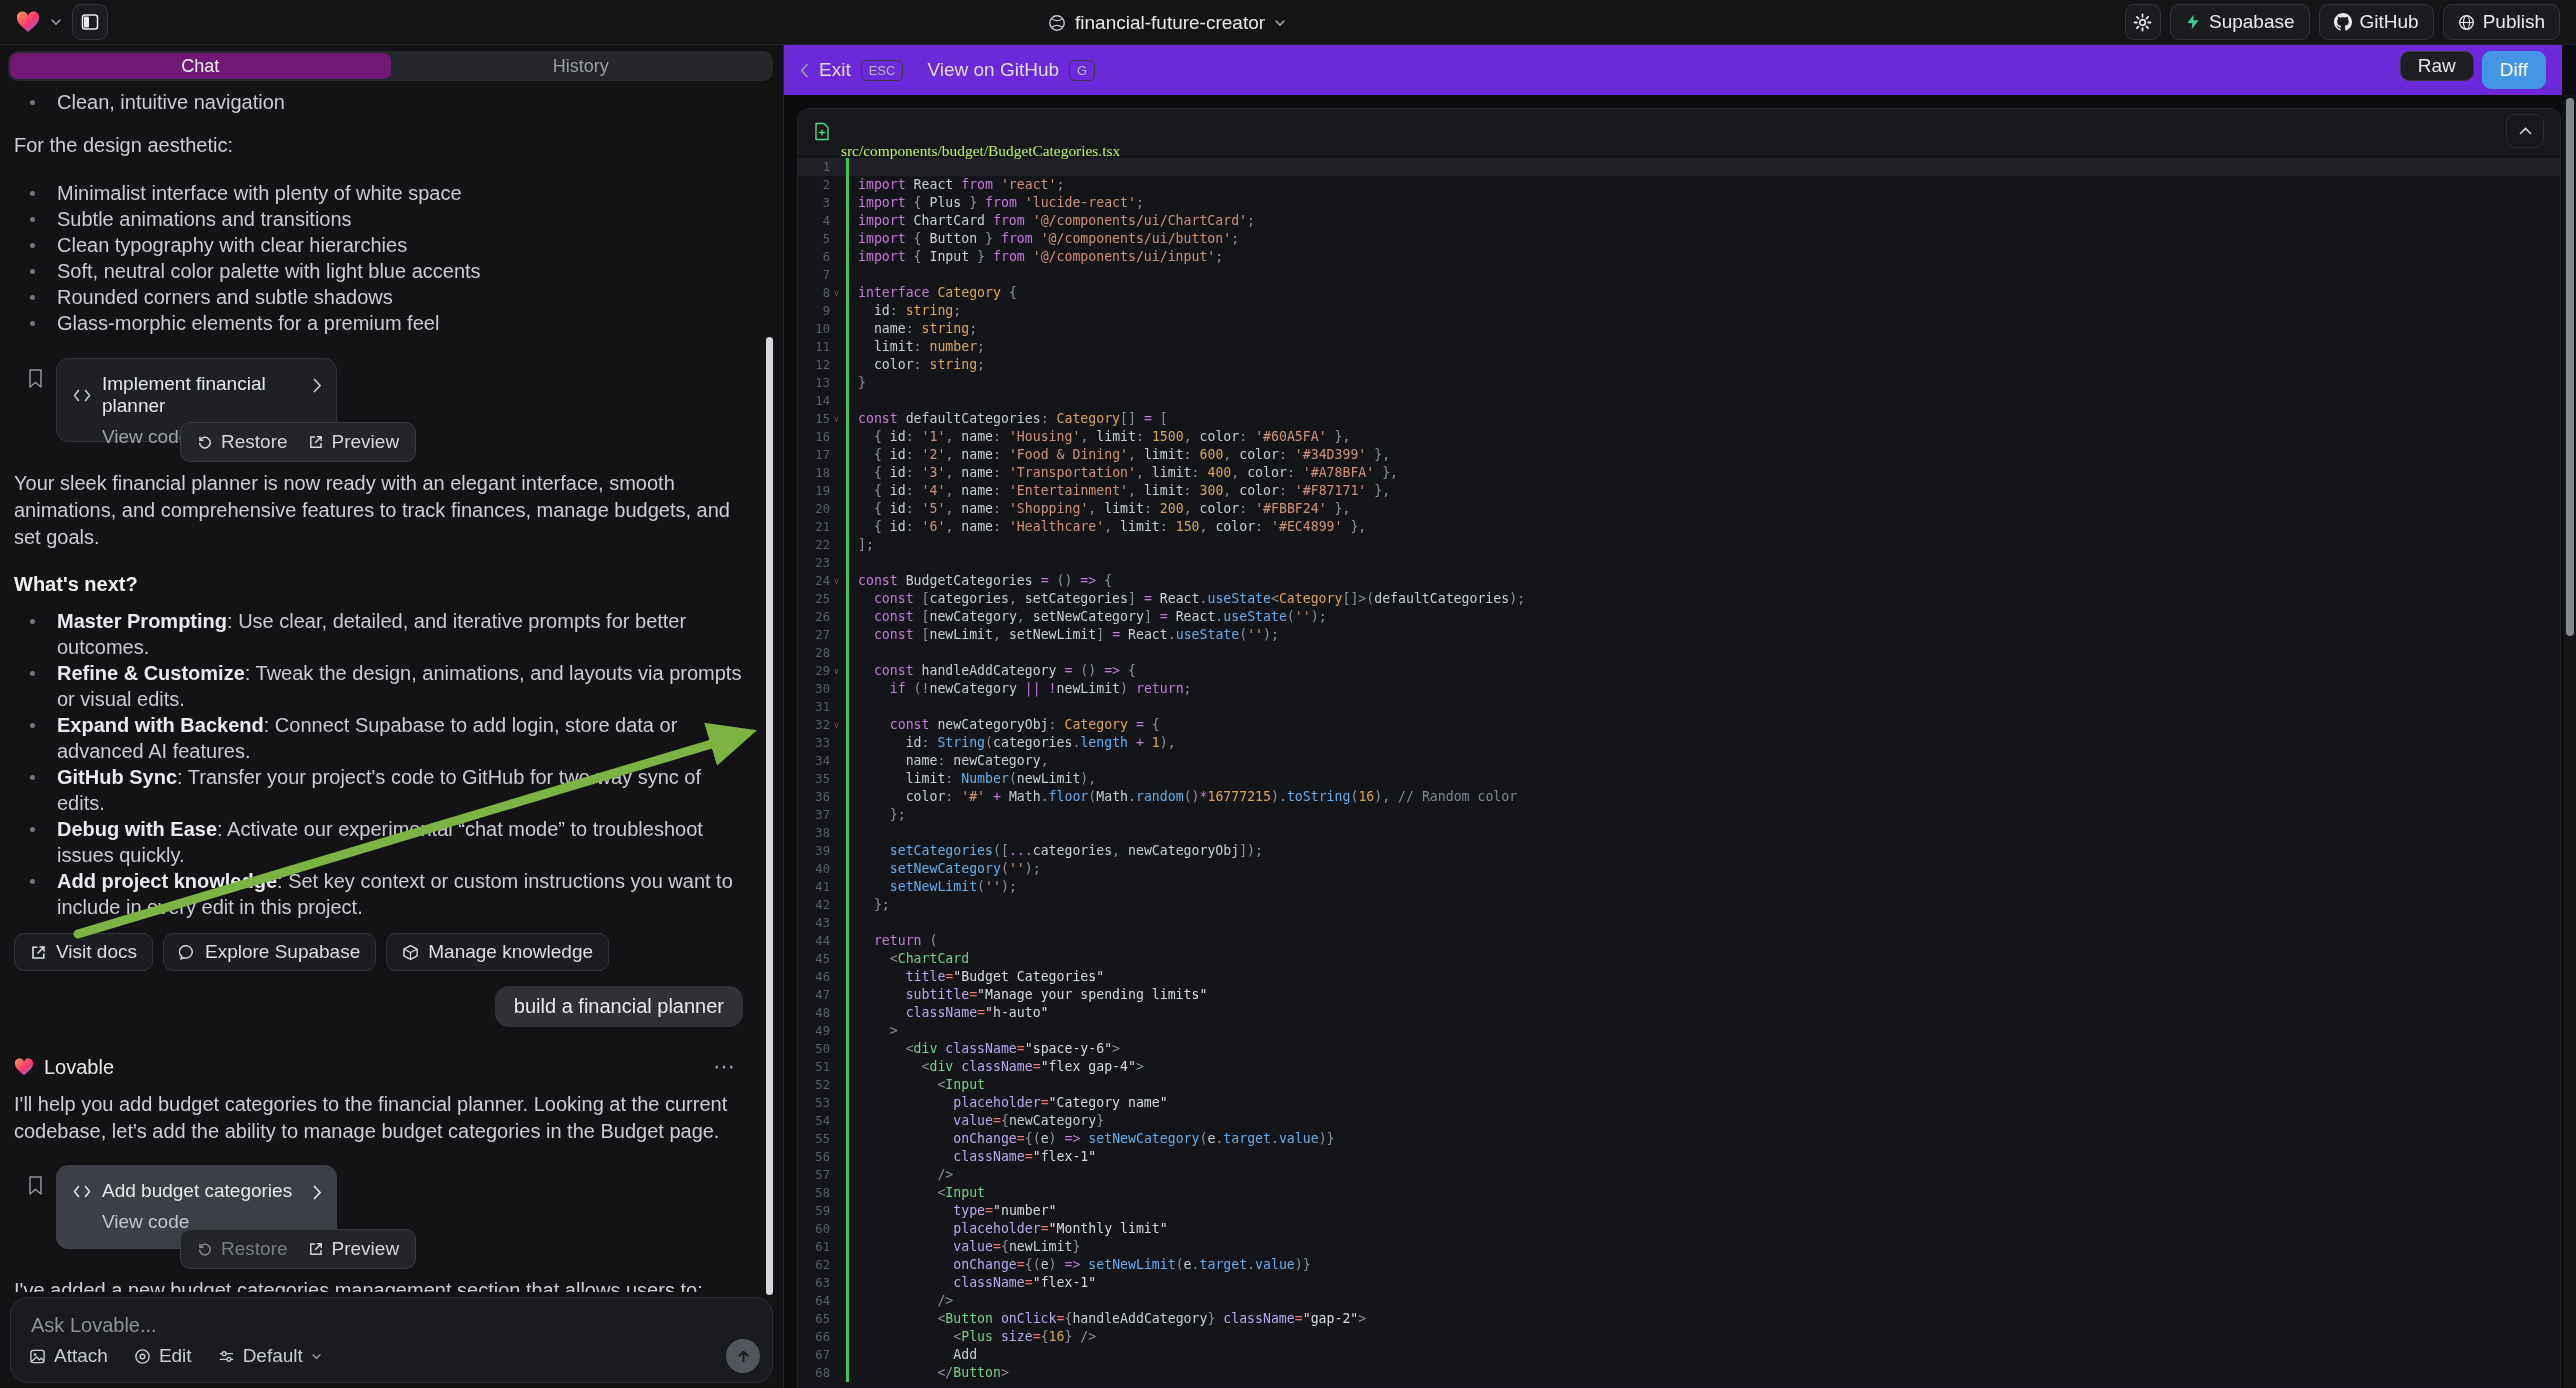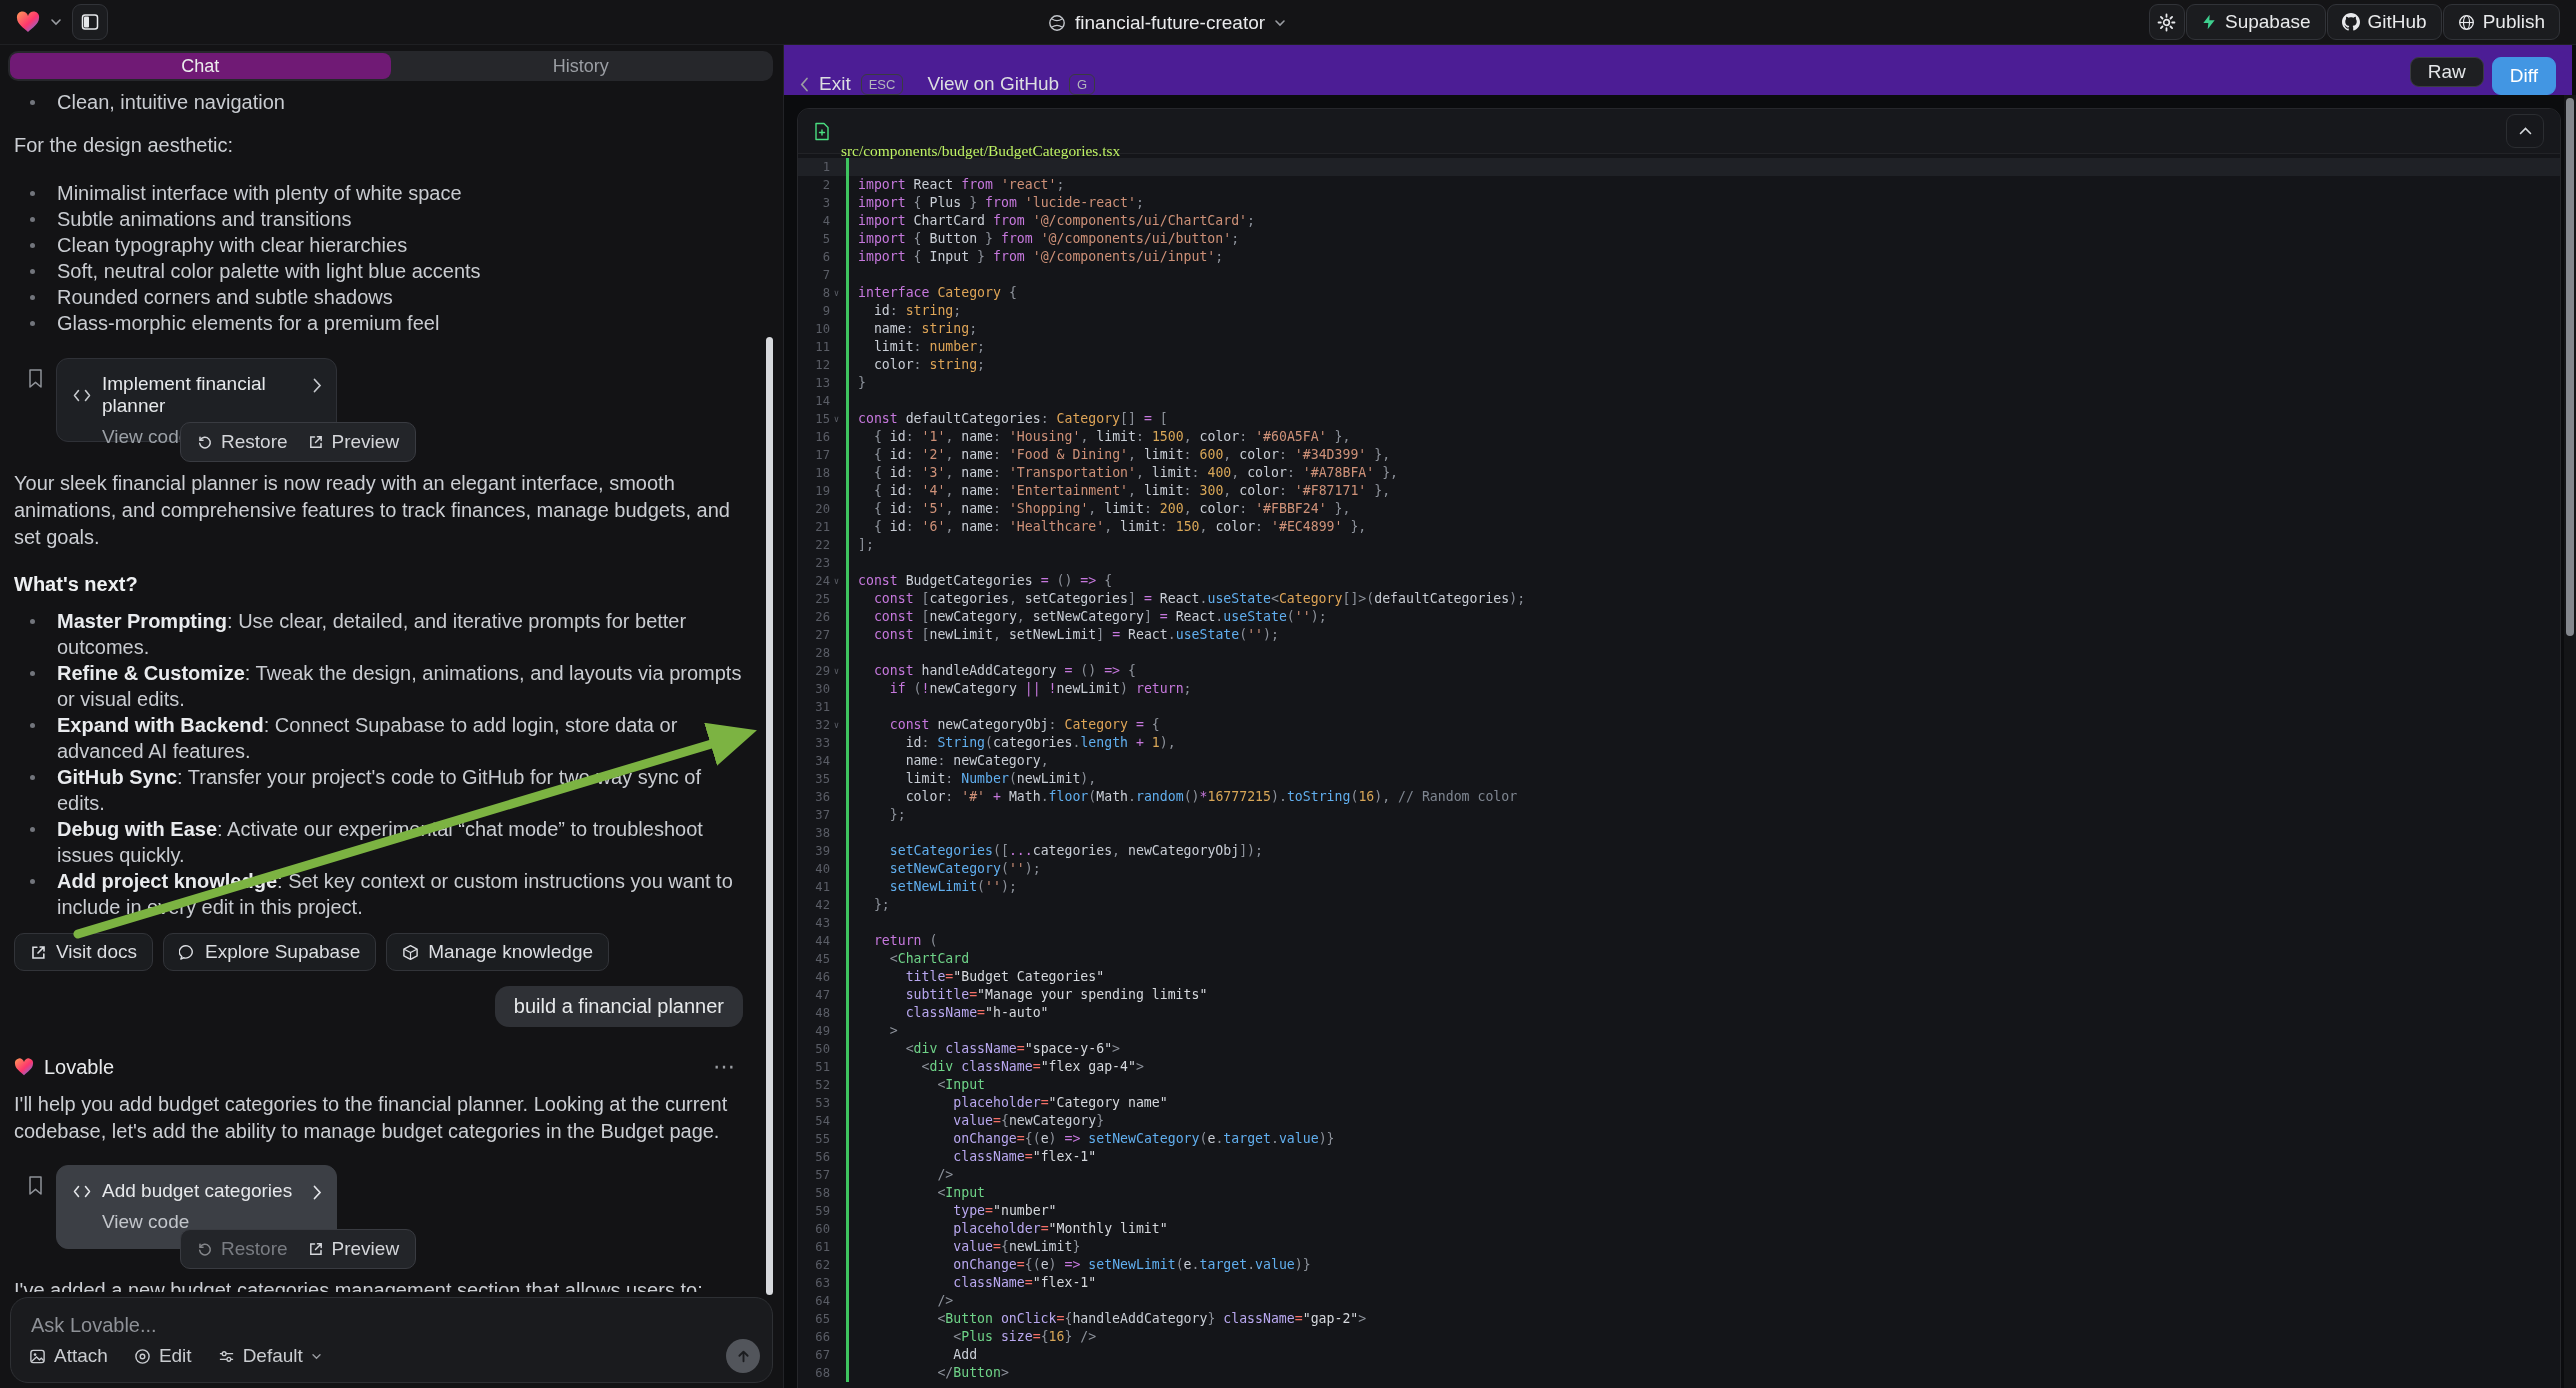--- a/index.html
+++ b/index.html
@@ -8,21 +8,21 @@
         background:#131315;font-family:"Liberation Sans",sans-serif;color:#d8dade;}
 
   
   .topbar{position:absolute;left:0;top:0;width:2576px;height:45px;background:#141416;
           border-bottom:1px solid #1f2023;display:flex;align-items:center;padding:0 16px;z-index:30;}
   .tb-left{display:flex;align-items:center;gap:10px;}
   .iconbtn{display:flex;align-items:center;justify-content:center;width:36px;height:36px;
            border:1px solid #313338;border-radius:9px;background:#1b1c1f;cursor:pointer;}
   .tb-center{position:absolute;left:1048px;top:0;height:45px;display:flex;align-items:center;gap:9px;}
   .tb-title{font-size:19px;color:#e9eaec;}
-  .tb-right{margin-left:auto;display:flex;align-items:center;gap:1px;}
+  .tb-right{margin-left:auto;display:flex;align-items:center;gap:9px;}
   .tbbtn{display:flex;align-items:center;gap:8px;height:36px;padding:0 14px;border:1px solid #313338;
          border-radius:9px;background:#1b1c1f;color:#e9eaec;font-size:19px;cursor:pointer;}
 
   
   .main{position:absolute;top:45px;left:0;right:0;bottom:0;display:flex;}
   .chat-panel{position:relative;width:784px;height:100%;background:#131315;border-right:1px solid #222327;}
   .code-panel{position:relative;flex:1;height:100%;background:#0b0c0e;}
 
   
   .tabs{position:absolute;left:8px;right:10px;top:6px;height:30px;background:#26272b;border-radius:10px;
@@ -75,22 +75,22 @@
   .send{margin-left:auto;width:34px;height:34px;border-radius:50%;background:#52555b;display:flex;
         align-items:center;justify-content:center;cursor:pointer;}
 
   .chat-sb{position:absolute;left:766px;top:292px;width:7px;height:958px;border-radius:4px;
            background:#d7d9dd;z-index:20;cursor:pointer;}
 
   
   .arrow-svg{position:absolute;left:0;top:0;z-index:15;pointer-events:none;}
 
   
-  .cp-header{position:absolute;left:0;right:4px;top:0;height:50px;display:flex;align-items:flex-end;
-             padding:0 16px;background:#4c1d95;}
+  .cp-header{position:absolute;left:0;right:14px;top:0;height:50px;display:flex;align-items:center;
+             padding:0 16px;background:#6d28d9;}
   .cp-left{display:flex;align-items:center;gap:10px;font-size:19px;color:#dcdee1;}
   .kbd{border:1px solid #3a3c41;border-radius:6px;padding:2px 7px;font-size:13px;color:#b4b7bc;
        font-family:"Liberation Sans",sans-serif;}
   .cp-link{display:flex;align-items:center;gap:10px;margin-left:24px;font-size:19px;color:#dcdee1;cursor:pointer;}
   .cp-right{margin-left:auto;display:flex;gap:8px;}
   .rawbtn{height:30px;padding:0 17px;border-radius:9px;border:1px solid #3a3c41;background:#1e1f22;
           color:#e4e6e9;font-size:19px;display:flex;align-items:center;cursor:pointer;}
   .diffbtn{height:38px;padding:0 17px;border-radius:9px;border:1px solid #4296e3;background:#4296e3;
            color:#fff;font-size:19px;display:flex;align-items:center;cursor:pointer;}
 

